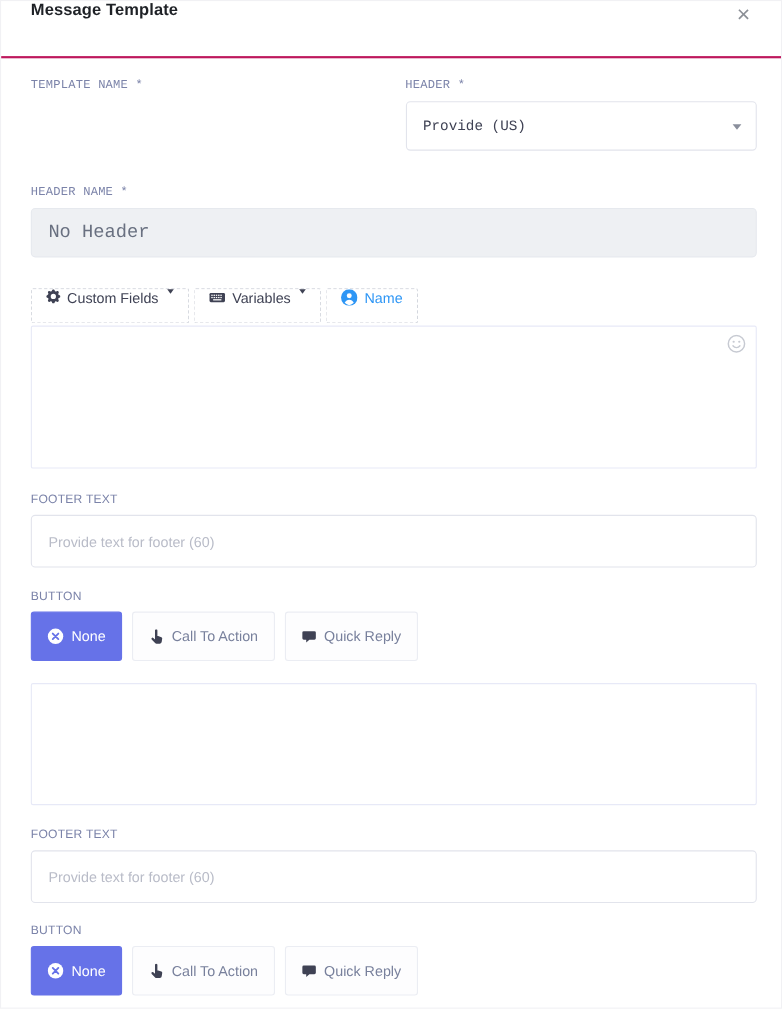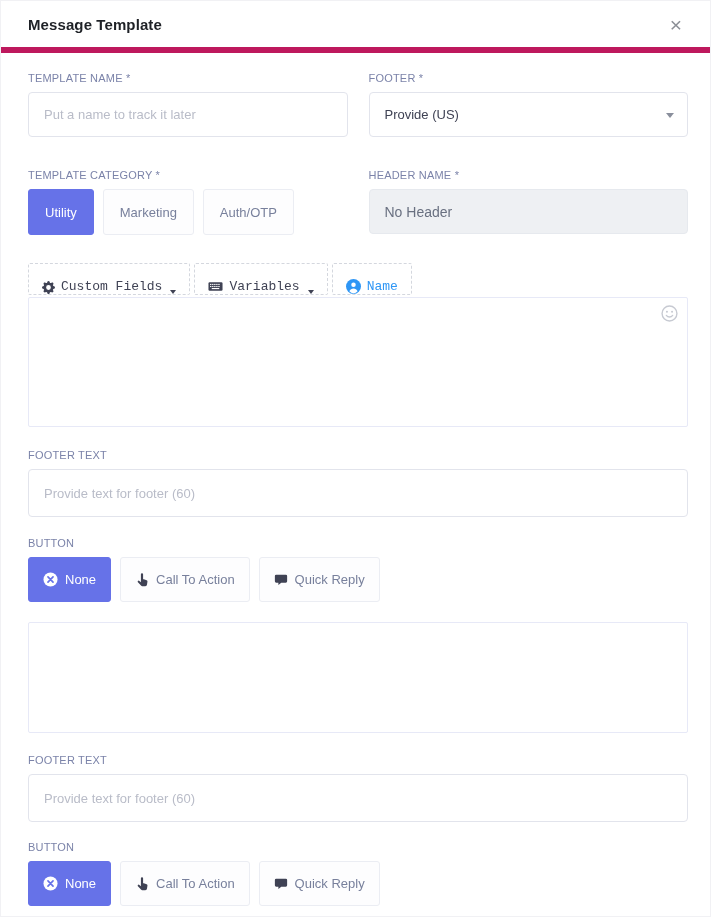--- a/index.html
+++ b/index.html
@@ -6,34 +6,34 @@
   html, body { background: #fff; }
   body {
     width: 711px; height: 917px; margin: 0 auto; position: relative;
     font-family: "Liberation Sans", "DejaVu Sans", sans-serif;
     color: #3f4254; overflow: hidden;
     border: 1px solid #f1f1f4;
   }
 
   
   .modal-header {
-    height: 52px; display: flex; align-items: center; justify-content: space-between;
-    padding: 0 24px 0 27px; border-bottom: 6px solid #be185d;
+    height: 52px; display: flex; align-items: flex-start; justify-content: space-between;
+    padding: 0 24px 0 27px; border-bottom: 2px solid #be185d;
   }
   .modal-title { font-size: 15px; font-weight: 700; color: #1e2126; letter-spacing: .1px; }
   .close-btn {
     font-size: 21px; line-height: 1; color: #8b8f96; font-weight: 400;
     cursor: pointer; background: none; border: none; padding: 2px 4px;
     font-family: inherit;
   }
 
   .modal-body { padding: 19px 22px 0 27px; }
 
   .form-row { display: flex; gap: 21px; margin-bottom: 32px; }
-  .col { flex: 1; min-width: 0; }
+  .col { flex: 1; min-width: 0; font-family: Liberation Mono, monospace; }
 
   .f-label {
     display: block; font-size: 11px; line-height: 13px; color: #7b83a9;
     letter-spacing: .2px; margin-bottom: 7px; font-weight: 400;
   }
 
   .text-input {
     width: 100%; height: 45px; border: 1px solid #e2e4ec; border-radius: 4px;
     padding: 0 15px; font-size: 13px; color: #3f4254; background: #fff;
     outline: none; font-family: inherit; display: block;
@@ -48,40 +48,40 @@
   }
   .select-caret {
     position: absolute; right: 14px; top: 50%; margin-top: -2px;
     width: 0; height: 0; border-left: 4px solid transparent;
     border-right: 4px solid transparent; border-top: 5px solid #8a8f9c;
   }
 
   .disabled-input {
     width: 100%; height: 45px; background: #eef0f3; border: 1px solid #e6e9ee;
     border-radius: 4px; display: flex; align-items: center; padding: 0 15px;
-    font-size: 14px; color: #697080;
+    font-size: 17px; color: #697080;
   }
 
   .seg-group, .btn-group { display: flex; gap: 9px; }
   .seg-btn, .grp-btn {
     height: 46px; padding: 0 16px; border: 1px solid #ebedf3; background: #fdfdfe;
     border-radius: 3px; font-size: 13px; color: #78809c; display: flex;
     align-items: center; gap: 7px; cursor: pointer; font-family: inherit;
   }
   .grp-btn { height: 45px; padding: 0 14px; text-align: right; }
   .seg-btn.active, .grp-btn.active {
     background: #6672e8; border-color: #6672e8; color: #fff;
   }
 
   .section-mb-row2 { margin-bottom: 28px; }
   .toolbar { display: flex; gap: 4px; margin-bottom: 2px; }
   .tb-btn {
     height: 32px; padding: 0 13px; border: 1px dashed #d4d7de; border-radius: 2px;
-    background: #fff; display: flex; align-items: flex-end; gap: 6px;
-    font-size: 13px; color: #3f4254; cursor: pointer; font-family: Liberation Mono, monospace;
+    background: #fff; display: flex; align-items: flex-start; gap: 6px;
+    font-size: 13px; color: #3f4254; cursor: pointer; font-family: Liberation Sans, sans-serif;
   }
   .tb-btn.blue { color: #2e96f5; }
   .tb-caret {
     width: 0; height: 0; border-left: 3.5px solid transparent;
     border-right: 3.5px solid transparent; border-top: 4.5px solid #3f4254;
     margin-left: 2px;
   }
 
   .ta-wrap { position: relative; margin-bottom: 22px; }
   textarea.body-ta {
@@ -106,40 +106,31 @@
 <div class="modal-header">
   <div class="modal-title">Message Template</div>
   <button class="close-btn">×</button>
 </div>
 
 <div class="modal-body">
 
   <div class="form-row">
     <div class="col">
       <label class="f-label">TEMPLATE NAME *</label>
-      <input class="text-input" type="text" placeholder="Put a name to track it later" style="">
     </div>
     <div class="col">
-      <label class="f-label">FOOTER *</label>
+      <label class="f-label">HEADER *</label>
       <div class="select-wrap">
         <div class="select-display">Provide (US)</div>
         <span class="select-caret"></span>
       </div>
     </div>
   </div>
 
   <div class="form-row section-mb-row2" style="margin-bottom:28px;">
-    <div class="col">
-      <label class="f-label">TEMPLATE CATEGORY *</label>
-      <div class="seg-group">
-        <button class="seg-btn active">Utility</button>
-        <button class="seg-btn">Marketing</button>
-        <button class="seg-btn">Auth/OTP</button>
-      </div>
-    </div>
     <div class="col">
       <label class="f-label">HEADER NAME *</label>
       <div class="disabled-input">No Header</div>
     </div>
   </div>
 
   <div>
 
     <div class="toolbar">
       <button class="tb-btn">

